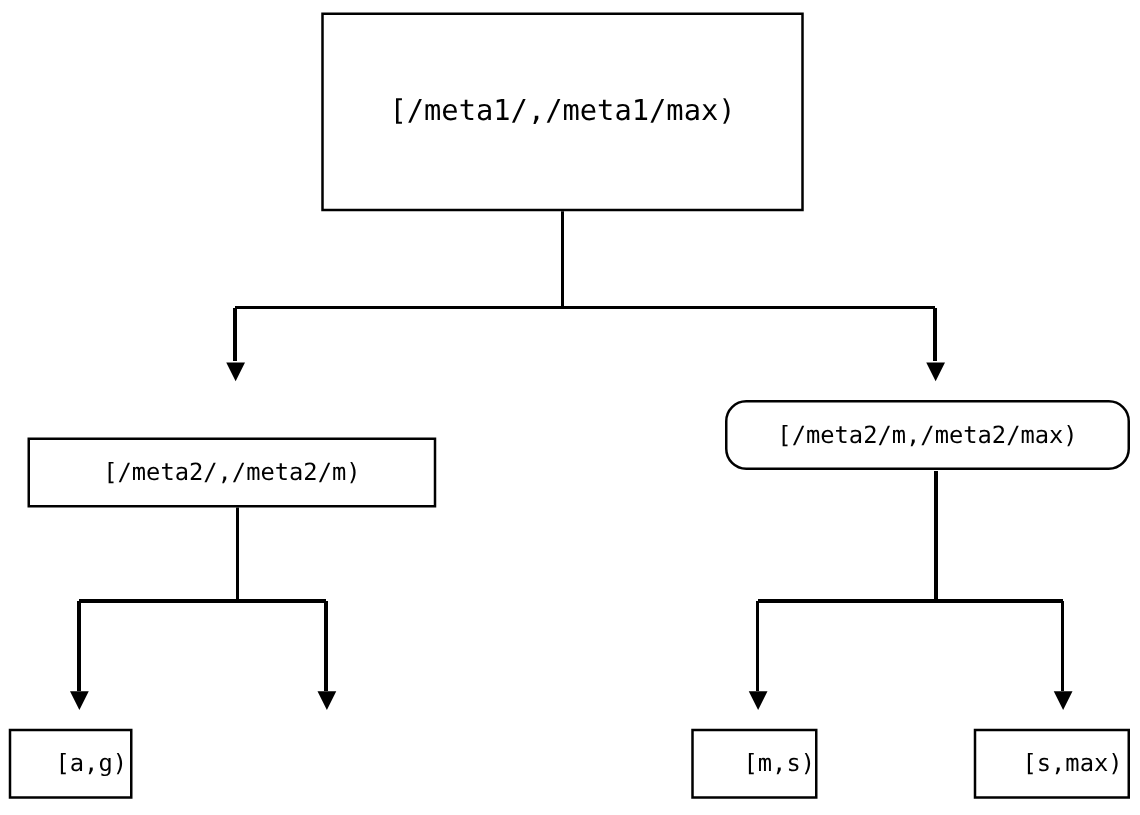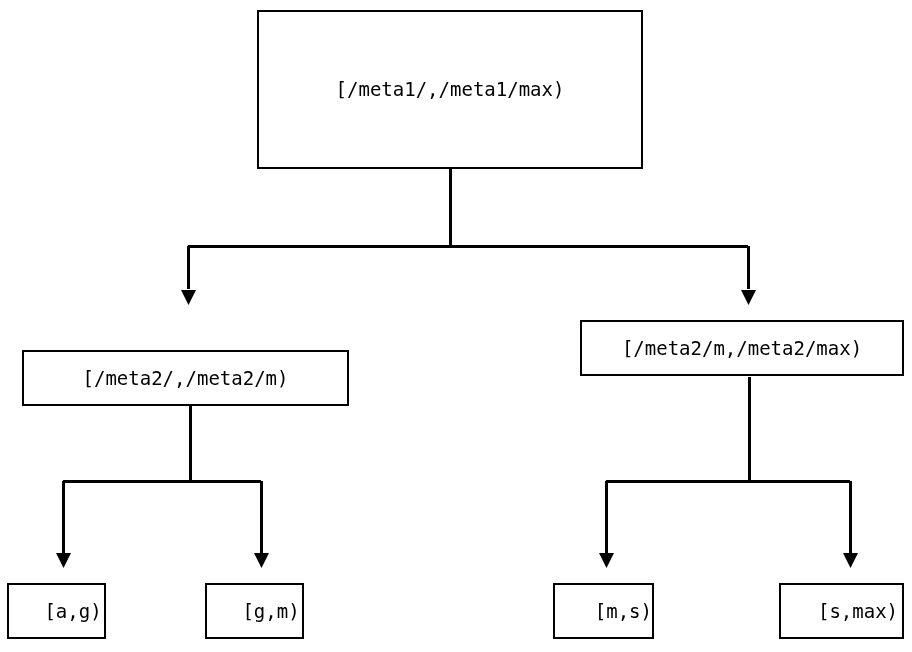--- a/index.html
+++ b/index.html
@@ -37,24 +37,24 @@
     justify-content: center;
     color: #000000;
     white-space: nowrap;
   }
   .node-label {
     display: block;
     line-height: 1;
     letter-spacing: 0px;
   }
   .node-root  { left: 257px; top: 10px;  width: 386px; height: 159px; }
-  .node-root .node-label { font-size: 19px; }
+  .node-root .node-label { font-size: 23px; }
 
   .node-mid-left  { left: 22px;  top: 320px; width: 327px; height: 56px; margin-top: 30px; }
-  .node-mid-right { left: 580px; top: 320px; width: 324px; height: 56px; }
+  .node-mid-right { left: 580px; top: 320px; width: 324px; height: 56px; border-radius: 17px; }
   .node-mid-left .node-label,
   .node-mid-right .node-label { font-size: 19px; }
 
   .node-leaf { height: 56px; padding-left: 33px; }
   .node-leaf .node-label { font-size: 19px; }
   .node-leaf-ag  { left: 7px;   top: 583px; width: 99px;  }
   .node-leaf-gm  { left: 205px; top: 583px; width: 99px;  }
   .node-leaf-ms  { left: 553px; top: 583px; width: 101px; justify-content: flex-end; }
   .node-leaf-smax{ left: 779px; top: 583px; width: 125px; }
 </style>
@@ -101,23 +101,20 @@
   </div>
 
   <div class="node-box node-mid-right">
     <span class="node-label">[/meta2/m,/meta2/max)</span>
   </div>
 
   <div class="node-box node-leaf node-leaf-ag">
     <span class="node-label">[a,g)</span>
   </div>
 
-  <div class="node-box node-leaf node-leaf-gm">
-    <span class="node-label">[g,m)</span>
-  </div>
 
   <div class="node-box node-leaf node-leaf-ms">
     <span class="node-label">[m,s)</span>
   </div>
 
   <div class="node-box node-leaf node-leaf-smax">
     <span class="node-label">[s,max)</span>
   </div>
 
 </div>

